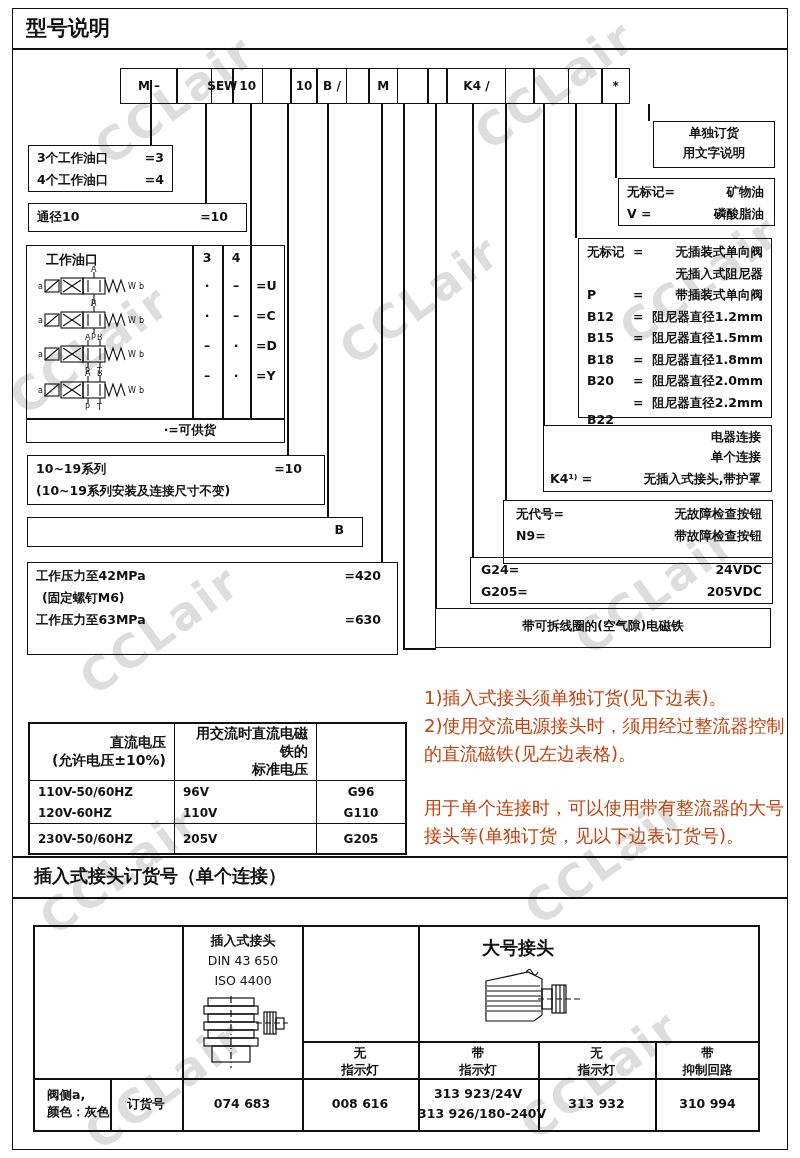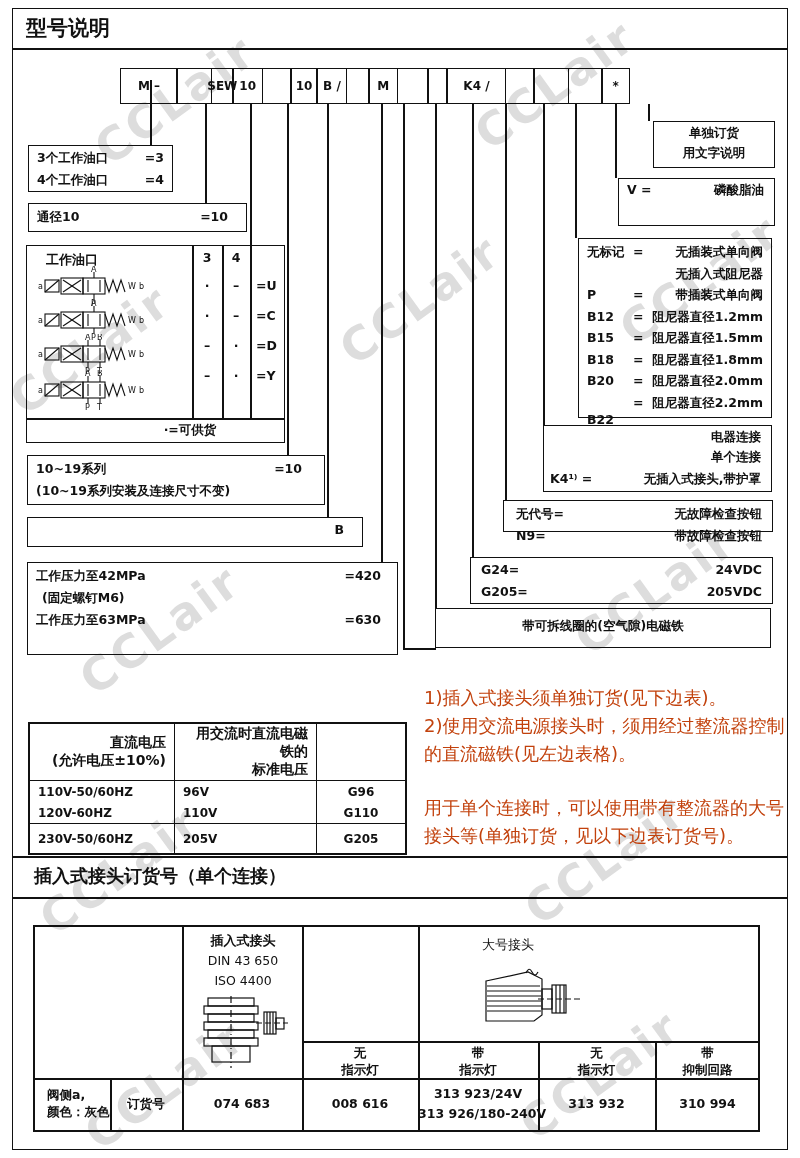--- a/index.html
+++ b/index.html
@@ -254,20 +254,24 @@
         <span>=630</span>
       </div>
   </div>
 
   <div class="box" style="left:653px;top:121px;width:122px;height:47px;">
     <div class="t ctr" style="left:0;top:3px;width:100%;">单独订货</div>
     <div class="t ctr" style="left:0;top:23px;width:100%;">用文字说明</div>
   </div>
 
   <div class="box" style="left:618px;top:178px;width:157px;height:48px;">
+    <div class="frow" style="padding:2px 10px 0 8px;">
+        <span>无标记=</span>
+        <span>矿物油</span>
+      </div>
     <div class="frow" style="padding:0 10px 0 8px;">
         <span>V =</span>
         <span>磷酸脂油</span>
       </div>
   </div>
 
   <div class="box" style="left:578px;top:238px;width:194px;height:180px;font-size:12.5px;font-weight:600;">
     <div class="frow" style="padding:2px 8px 0;line-height:21.5px;">
         <span style="width:46px;">无标记</span>
         <span>=</span>
@@ -312,21 +316,21 @@
 
   <div class="box" style="left:543px;top:425px;width:229px;height:67px;">
     <div class="t" style="right:10px;top:3px;">电器连接</div>
     <div class="t" style="right:10px;top:23px;">单个连接</div>
     <div class="frow" style="padding:43px 10px 0 6px;line-height:20px;">
         <span>K4¹⁾ =</span>
         <span>无插入式接头,带护罩</span>
       </div>
   </div>
 
-  <div class="box" style="left:503px;top:500px;width:270px;height:32px;">
+  <div class="box" style="left:503px;top:500px;width:270px;height:64px;">
     <div class="frow" style="padding:2px 10px 0 12px;">
         <span>无代号=</span>
         <span>无故障检查按钮</span>
       </div>
     <div class="frow" style="padding:0 10px 0 12px;">
         <span>N9=</span>
         <span>带故障检查按钮</span>
       </div>
   </div>
 
@@ -412,21 +416,21 @@
       <line x1="33" y1="0" x2="33" y2="72" stroke-dasharray="7 3 1 3"></line>
       <rect x="66" y="16" width="12" height="22"></rect>
       <line x1="69" y1="16" x2="69" y2="38"></line>
         <line x1="72" y1="16" x2="72" y2="38"></line>
         <line x1="75" y1="16" x2="75" y2="38"></line>
       <rect x="78" y="22" width="8" height="11"></rect>
       <line x1="58" y1="27" x2="90" y2="27" stroke-dasharray="6 3"></line>
     </g>
   </svg>
 
-  <div class="t" style="left:482px;top:936px;font-size:13px;font-weight:400;">大号接头</div>
+  <div class="t" style="left:482px;top:936px;font-size:18px;font-weight:700;">大号接头</div>
 
   <svg class="abs" style="left:478px;top:963px;" width="115" height="72" viewBox="0 0 115 72">
     <g stroke="#111" stroke-width="1.2" fill="none">
       <path d="M8,18 L50,9 L64,16 L64,52 L56,58 L8,58 Z"></path>
       <line x1="9" y1="23" x2="62" y2="23"></line>
         <line x1="9" y1="28" x2="63" y2="28"></line>
       <line x1="9" y1="33" x2="63" y2="33"></line>
         <line x1="9" y1="38" x2="63" y2="38"></line>
       <line x1="9" y1="43" x2="63" y2="43"></line>
         <line x1="9" y1="48" x2="63" y2="48"></line>

